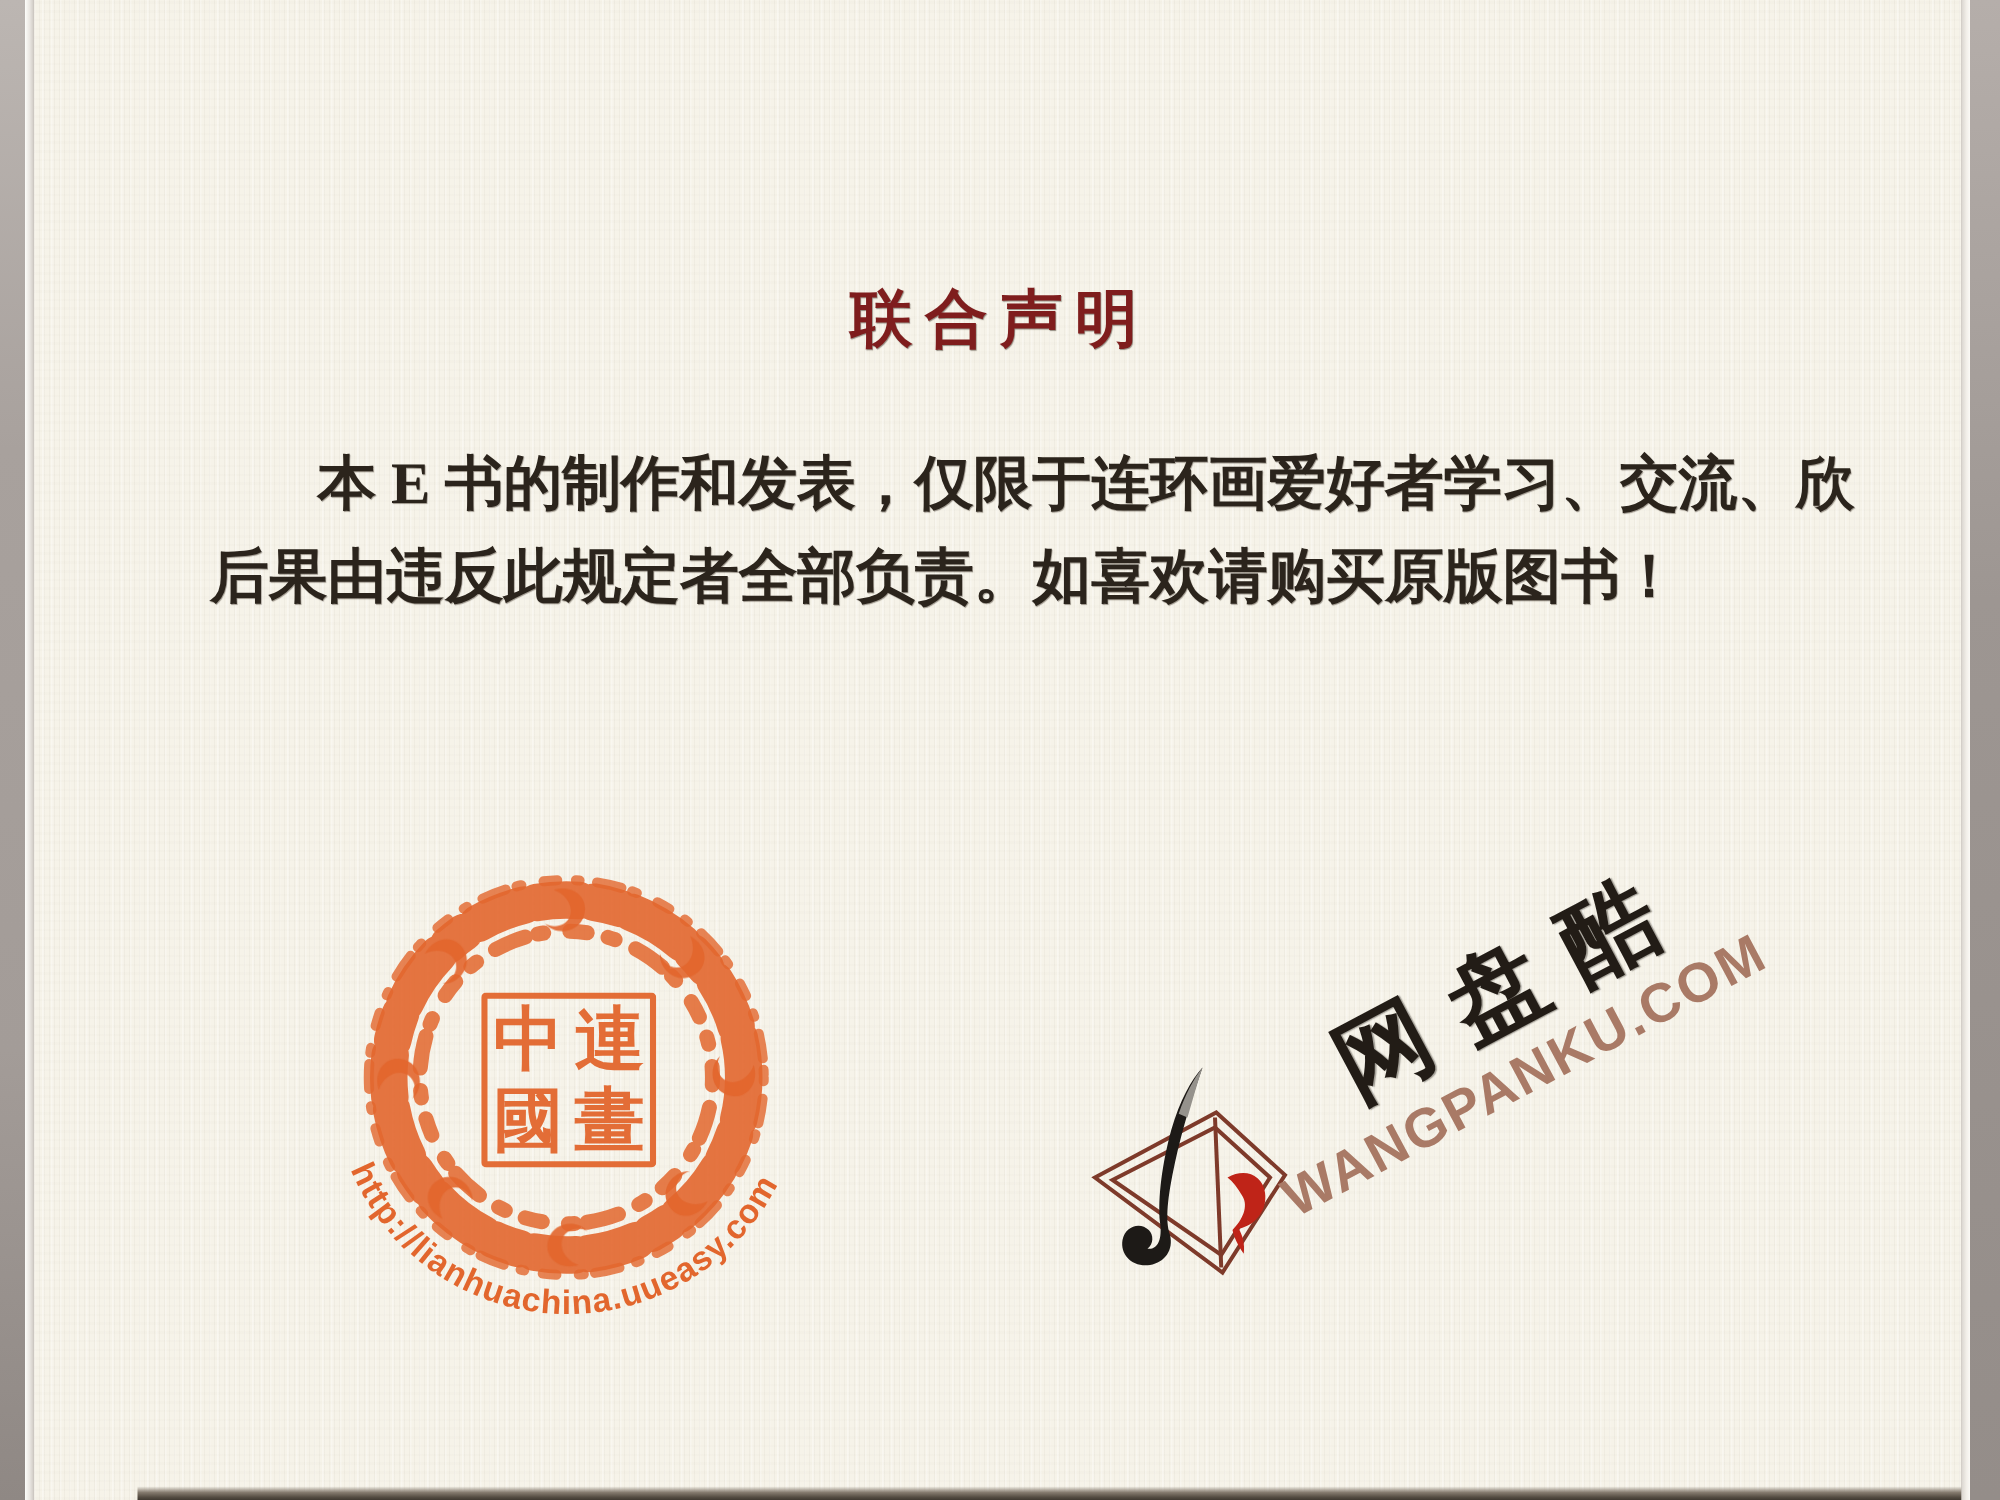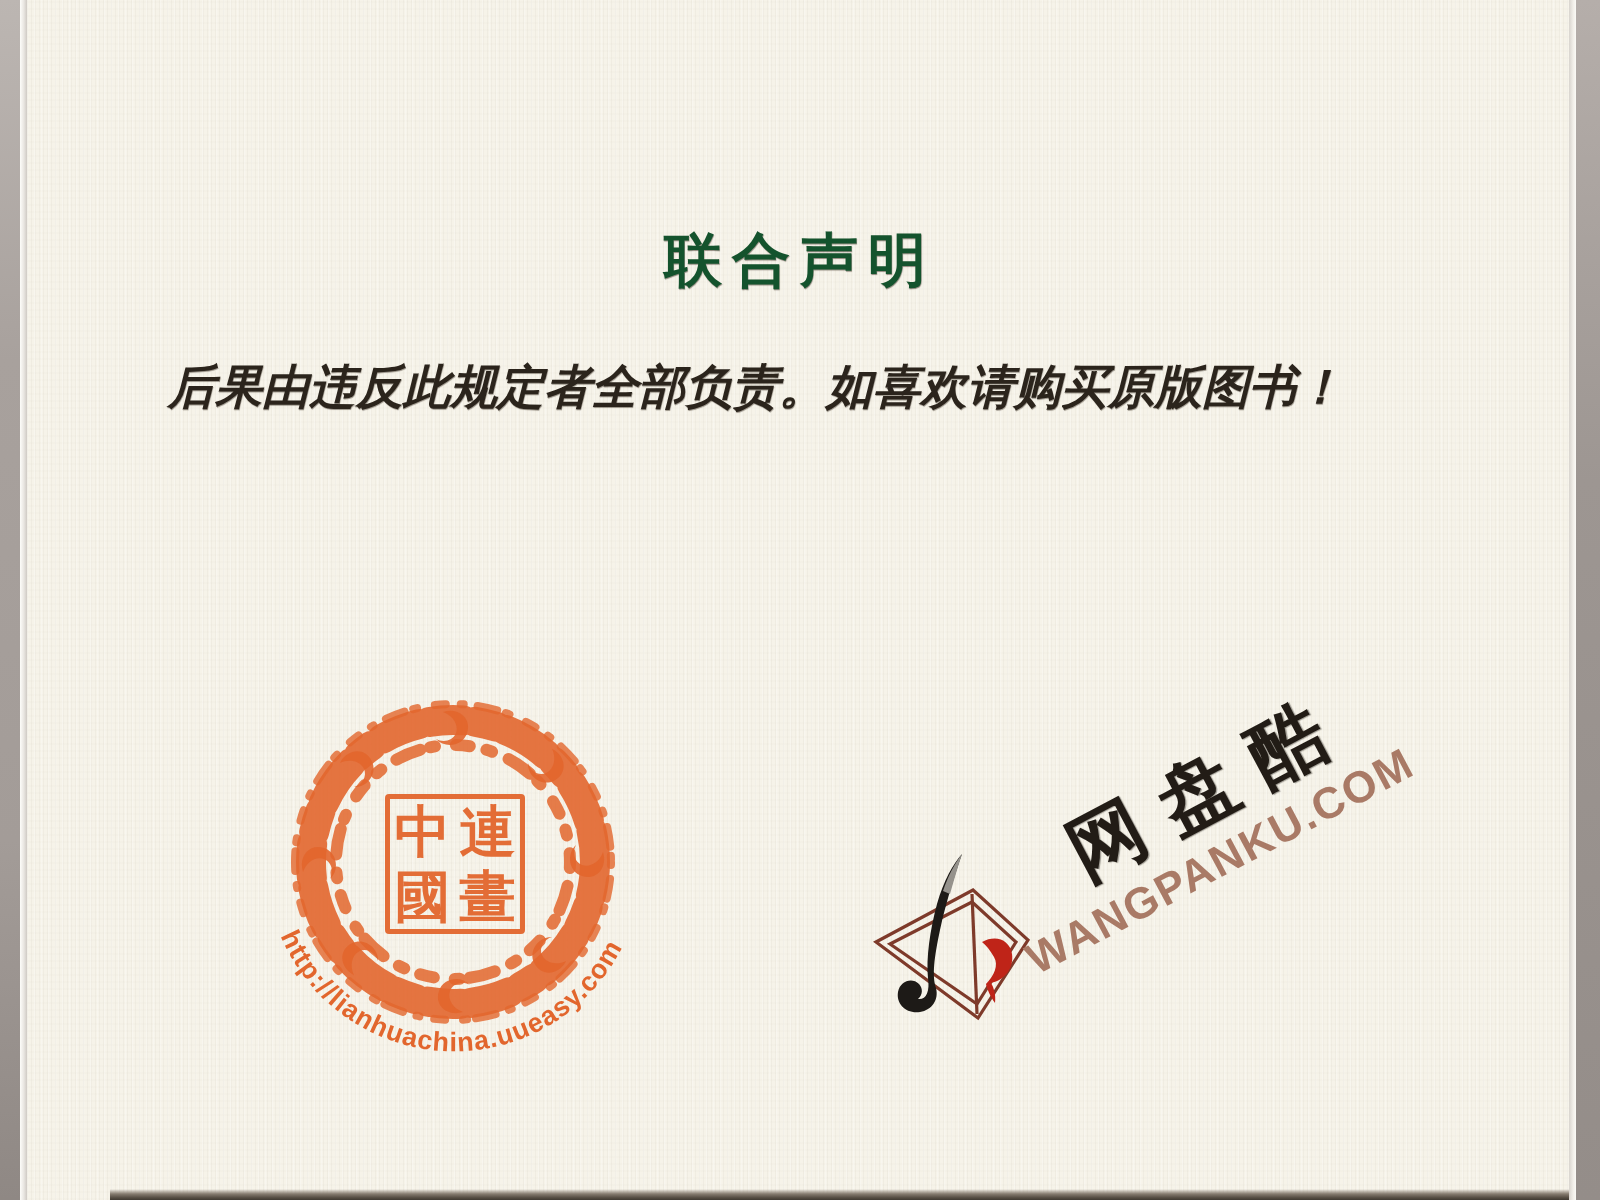--- a/index.html
+++ b/index.html
@@ -24,34 +24,34 @@
     background:linear-gradient(90deg,#fdfdfa 0%,#e9e6e1 55%,#cfcac4 100%);}
   .frame-right{position:absolute;right:0;top:0;bottom:0;width:24px;
     background:linear-gradient(180deg,#b5aeaa 0%,#9d9692 40%,#948d89 100%);}
   .frame-right-hl{position:absolute;right:24px;top:0;bottom:0;width:7px;
     background:linear-gradient(90deg,#d8d4ce 0%,#f2efe9 60%,#fbfaf6 100%);}
   .bottom-edge{position:absolute;left:110px;right:31px;bottom:0;height:11px;
     background:linear-gradient(180deg, rgba(120,110,98,0) 0%, #857b6f 45%, #544c42 80%, #403a32 100%);}
   
   .title{
     position:absolute;left:0;right:0;top:222px;text-align:center;
-    font-size:58px;font-weight:bold;letter-spacing:10px;color:#14532d;
+    font-size:50px;font-weight:bold;letter-spacing:10px;color:#7f1d1d;
     text-shadow:0.6px 0.8px 0.8px rgba(52,40,28,0.5);
   }
   .statement{
     position:absolute;left:168px;top:350px;width:1248px;
     font-size:47px;font-weight:bold;color:#2b241c;
     text-shadow:0.6px 0.8px 0.7px rgba(52,40,28,0.45);
   }
   .body-line{
     height:75px;line-height:75px;white-space:nowrap;
     text-align:justify;text-align-last:justify;
   }
   .body-line.first{padding-left:86px;}
-  .body-line.last{text-align-last:left;font-style:italic;}
+  .body-line.last{text-align-last:left;}
   
   .seal{position:absolute;left:252px;top:676px;width:400px;height:404px;}
   .seal svg{position:absolute;left:0;top:0;width:100%;height:100%;}
   .seal-square{
     position:absolute;left:133px;top:118px;width:130px;height:130px;
     border:5px solid #e2662d;border-radius:4px;
     display:grid;grid-template-columns:1fr 1fr;grid-template-rows:1fr 1fr;
     place-items:center;opacity:0.95;
   }
   .seal-square span{
@@ -82,20 +82,21 @@
 
 <div class="frame-left"></div>
 <div class="frame-left-hl"></div>
 <div class="frame-right-hl"></div>
 <div class="frame-right"></div>
 <div class="bottom-edge"></div>
 
 <div class="title">联合声明</div>
 
 <div class="statement">
+  <div class="body-line first">本 E 书的制作和发表，仅限于连环画爱好者学习、交流、欣</div>
   <div class="body-line last">后果由违反此规定者全部负责。如喜欢请购买原版图书！</div>
 </div>
 
 <div class="seal">
   <svg viewBox="0 0 400 404">
     <defs>
       <path id="curl" d="M 0 0 c 16 -5 29 7 24 21 c -4 13 -22 16 -31 6 c 7 4 17 2 20 -6 c 3 -9 -4 -18 -13 -21 z"></path>
       <path id="urlarc" d="M 27 256 A 188 188 0 0 0 377 256" fill="none"></path>
     </defs>
     <g stroke="#e2662d" fill="none">

